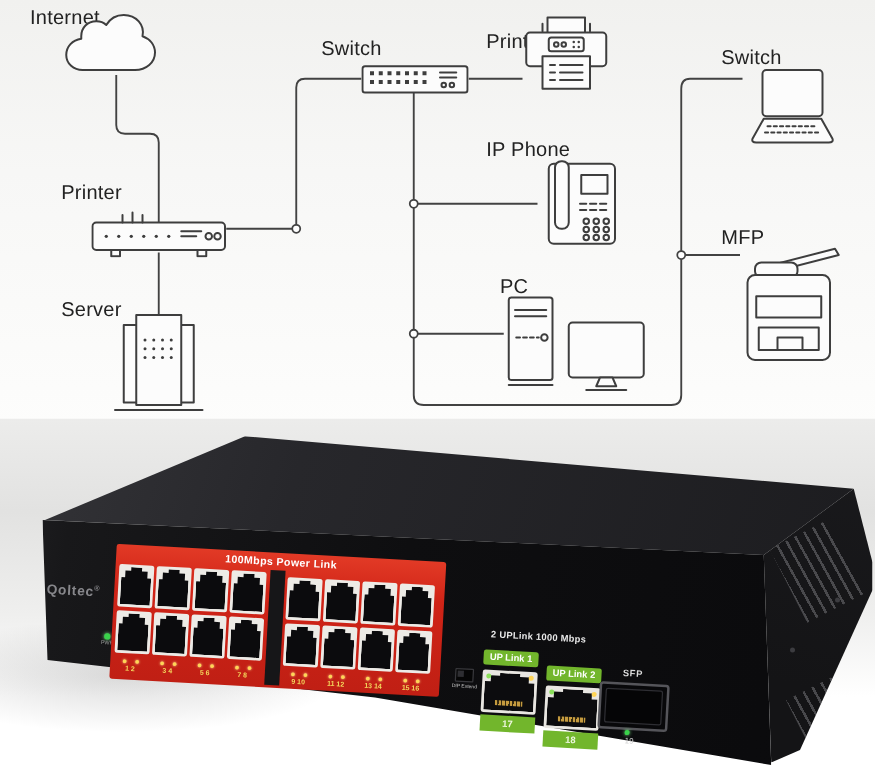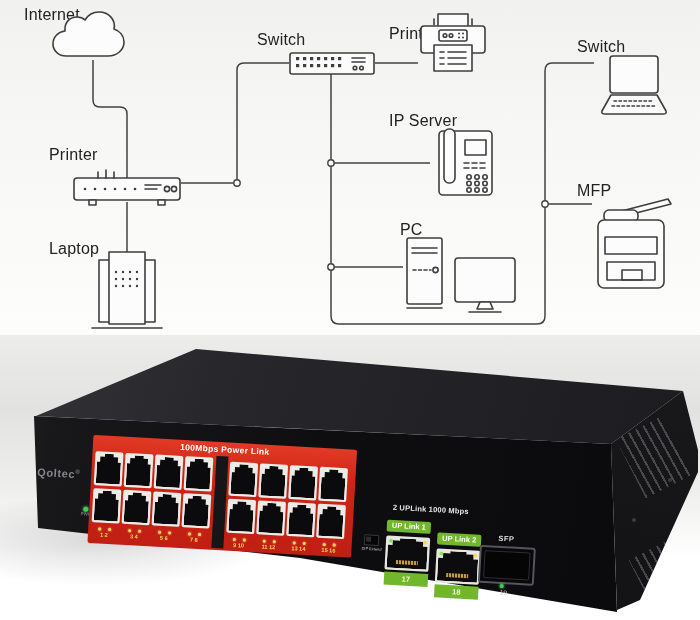--- a/index.html
+++ b/index.html
@@ -121,22 +121,22 @@
         <circle cx="331" cy="267" r="3.2"></circle>
         <circle cx="545" cy="204" r="3.2"></circle>
       </g>
     </svg>
 
     <span class="lbl" style="left:24px;top:6px">Internet</span>
     <span class="lbl" style="left:257px;top:31px">Switch</span>
     <span class="lbl" style="left:389px;top:25px">Printer</span>
     <span class="lbl" style="left:577px;top:38px">Switch</span>
     <span class="lbl" style="left:49px;top:146px">Printer</span>
-    <span class="lbl" style="left:389px;top:112px">IP Server</span>
-    <span class="lbl" style="left:49px;top:240px">Laptop</span>
+    <span class="lbl" style="left:389px;top:112px">IP Phone</span>
+    <span class="lbl" style="left:49px;top:240px">Server</span>
     <span class="lbl" style="left:400px;top:221px">PC</span>
     <span class="lbl" style="left:577px;top:182px">MFP</span>
 
     <div class="icon" style="left:48px;top:8px">
       <svg width="88" height="54" viewBox="0 0 88 54">
         <path class="stk" d="M24,48 H60 C69,48 76,42 76,34 C76,28 72,23 66,21 C68,12 61,4 51,4 C45,4 40,7 37,12 C35,10 32,9 29,9 C22,9 17,14 17,21 L17,23 C10,24 5,29 5,36 C5,43 11,48 18,48 Z"></path>
       </svg>
     </div>
 
     <div class="icon" style="left:289px;top:52px">

